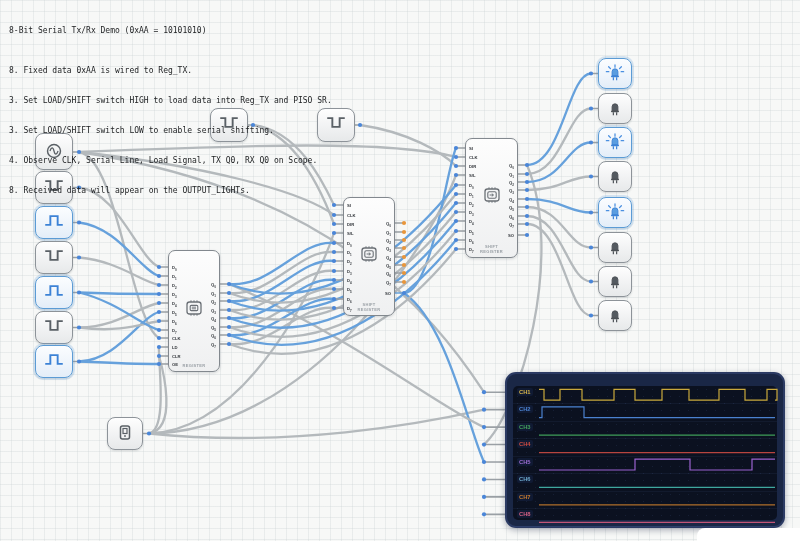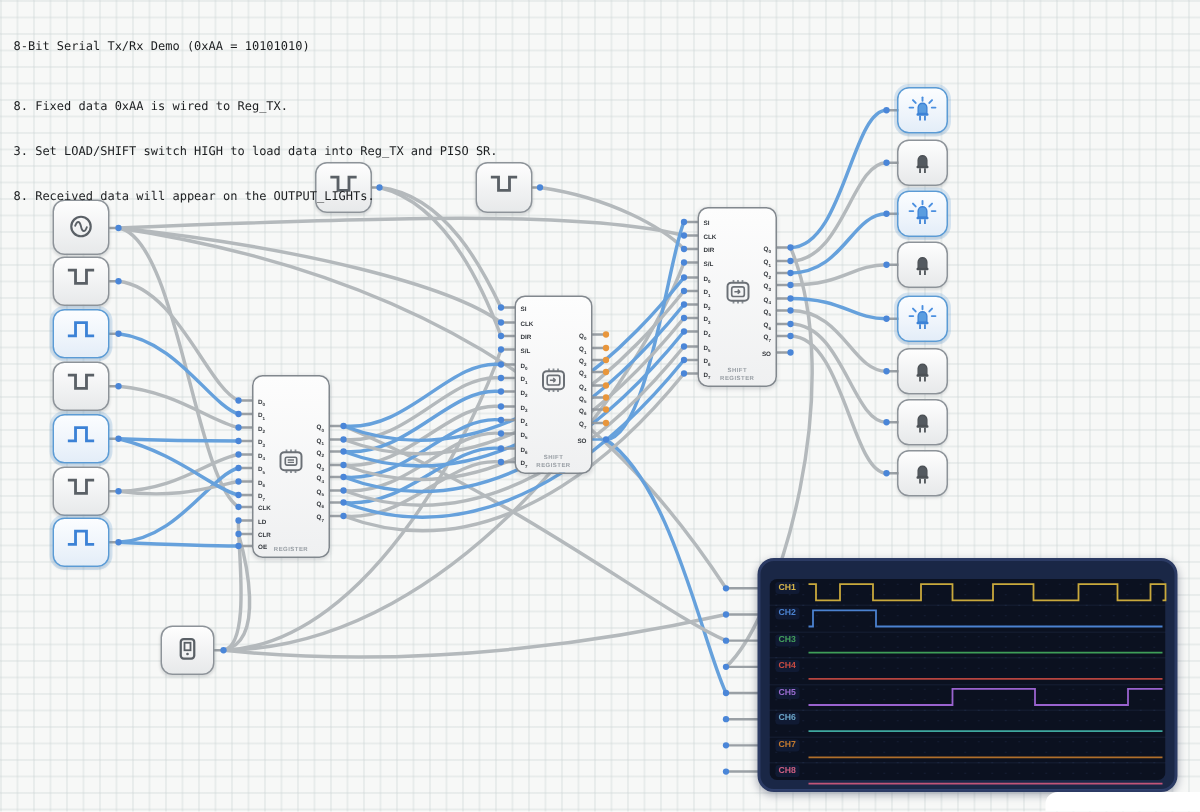--- a/index.html
+++ b/index.html
@@ -273,20 +273,22 @@
       <path d="M355,125 L360,125" fill="none" stroke="#9aa0a5" stroke-width="1.6" stroke-linecap="round"></path>
       <circle cx="360" cy="125" r="2.1" fill="#4a86d8"></circle>
       <path d="M143,433.5 L149,433.5" fill="none" stroke="#9aa0a5" stroke-width="1.6" stroke-linecap="round"></path>
       <circle cx="149" cy="433.5" r="2.1" fill="#4a86d8"></circle>
     </svg>
 
   <div class="txt">
     <div class="t">8-Bit Serial Tx/Rx Demo (0xAA = 10101010)</div>
     <div>8. Fixed data 0xAA is wired to Reg_TX.</div>
     <div>3. Set LOAD/SHIFT switch HIGH to load data into Reg_TX and PISO SR.</div>
+    <div>3. Set LOAD/SHIFT switch LOW to enable serial shifting.</div>
+    <div>4. Observe CLK, Serial Line, Load Signal, TX Q0, RX Q0 on Scope.</div>
     <div>8. Received data will appear on the OUTPUT_LIGHTs.</div>
   </div>
 
   <div id="components">
       <div class="comp" style="left:35px;top:133px;width:38px;height:37px;">
         <div class="cap"></div>
         <svg width="18" height="18" viewBox="0 0 20 20">
           <circle cx="10" cy="10" r="7.2" fill="none" stroke="#5a6066" stroke-width="1.6"></circle>
           <path d="M5.5 10 C7 5.5 9 5.5 10 10 C11 14.5 13 14.5 14.5 10" fill="none" stroke="#5a6066" stroke-width="1.4"></path>
         </svg>

